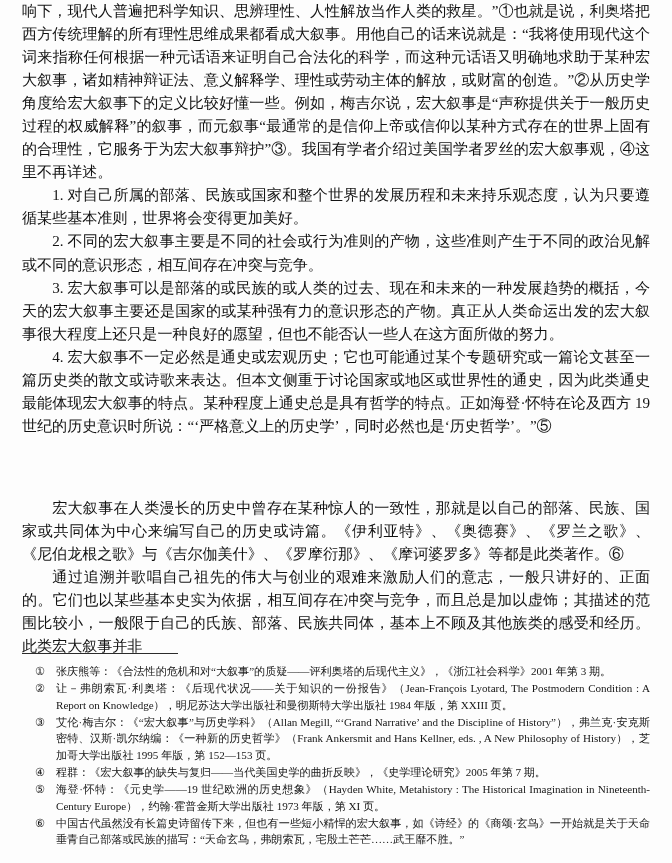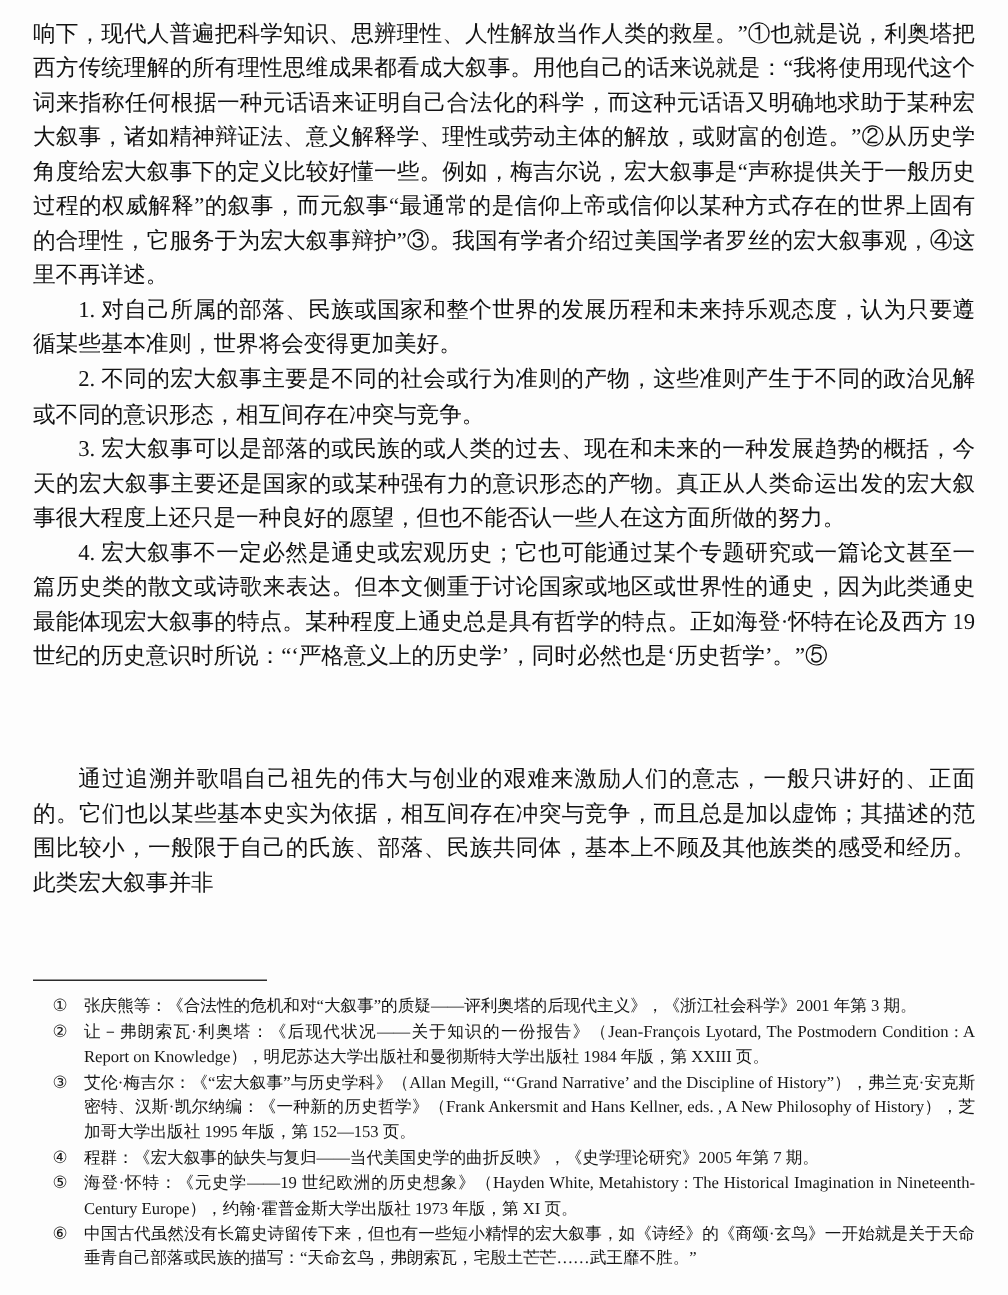--- a/index.html
+++ b/index.html
@@ -19,21 +19,21 @@
     position: relative;
     width: 672px;
     height: 863px;
     background: #fdfdfd;
     padding: 0;
     box-sizing: border-box;
   }
   .body-col {
     position: absolute;
     left: 22px;
-    top: 12px;
+    top: 0px;
     width: 628px;
   }
   p.para {
     margin: 0;
     padding: 0;
     font-size: 15.1px;
     line-height: 23.05px;
     text-align: justify;
     text-justify: inter-ideograph;
     letter-spacing: -0.05px;
@@ -112,20 +112,21 @@
 
     <p class="para indent">3. 宏大叙事可以是部落的或民族的或人类的过去、现在和未来的一种发展趋势的概括，今天的宏大叙事主要还是国家的或某种强有力的意识形态的产物。真正从人类命运出发的宏大叙事很大程度上还只是一种良好的愿望，但也不能否认一些人在这方面所做的努力。</p>
 
     <p class="para indent">4. 宏大叙事不一定必然是通史或宏观历史；它也可能通过某个专题研究或一篇论文甚至一篇历史类的散文或诗歌来表达。但本文侧重于讨论国家或地区或世界性的通史，因为此类通史最能体现宏大叙事的特点。某种程度上通史总是具有哲学的特点。正如海登·怀特在论及西方 19 世纪的历史意识时所说：“‘严格意义上的历史学’，同时必然也是‘历史哲学’。”⑤</p>
 
     <div class="gap-before-heading"></div>
 
 
     <div class="gap-after-heading"></div>
 
+    <p class="para indent">宏大叙事在人类漫长的历史中曾存在某种惊人的一致性，那就是以自己的部落、民族、国家或共同体为中心来编写自己的历史或诗篇。《伊利亚特》、《奥德赛》、《罗兰之歌》、《尼伯龙根之歌》与《吉尔伽美什》、《罗摩衍那》、《摩诃婆罗多》等都是此类著作。⑥</p>
 
     <p class="para indent">通过追溯并歌唱自己祖先的伟大与创业的艰难来激励人们的意志，一般只讲好的、正面的。它们也以某些基本史实为依据，相互间存在冲突与竞争，而且总是加以虚饰；其描述的范围比较小，一般限于自己的氏族、部落、民族共同体，基本上不顾及其他族类的感受和经历。此类宏大叙事并非</p>
 
   </div>
 
   <div class="rule"></div>
 
   <div class="notes">
 
     <div class="note">

